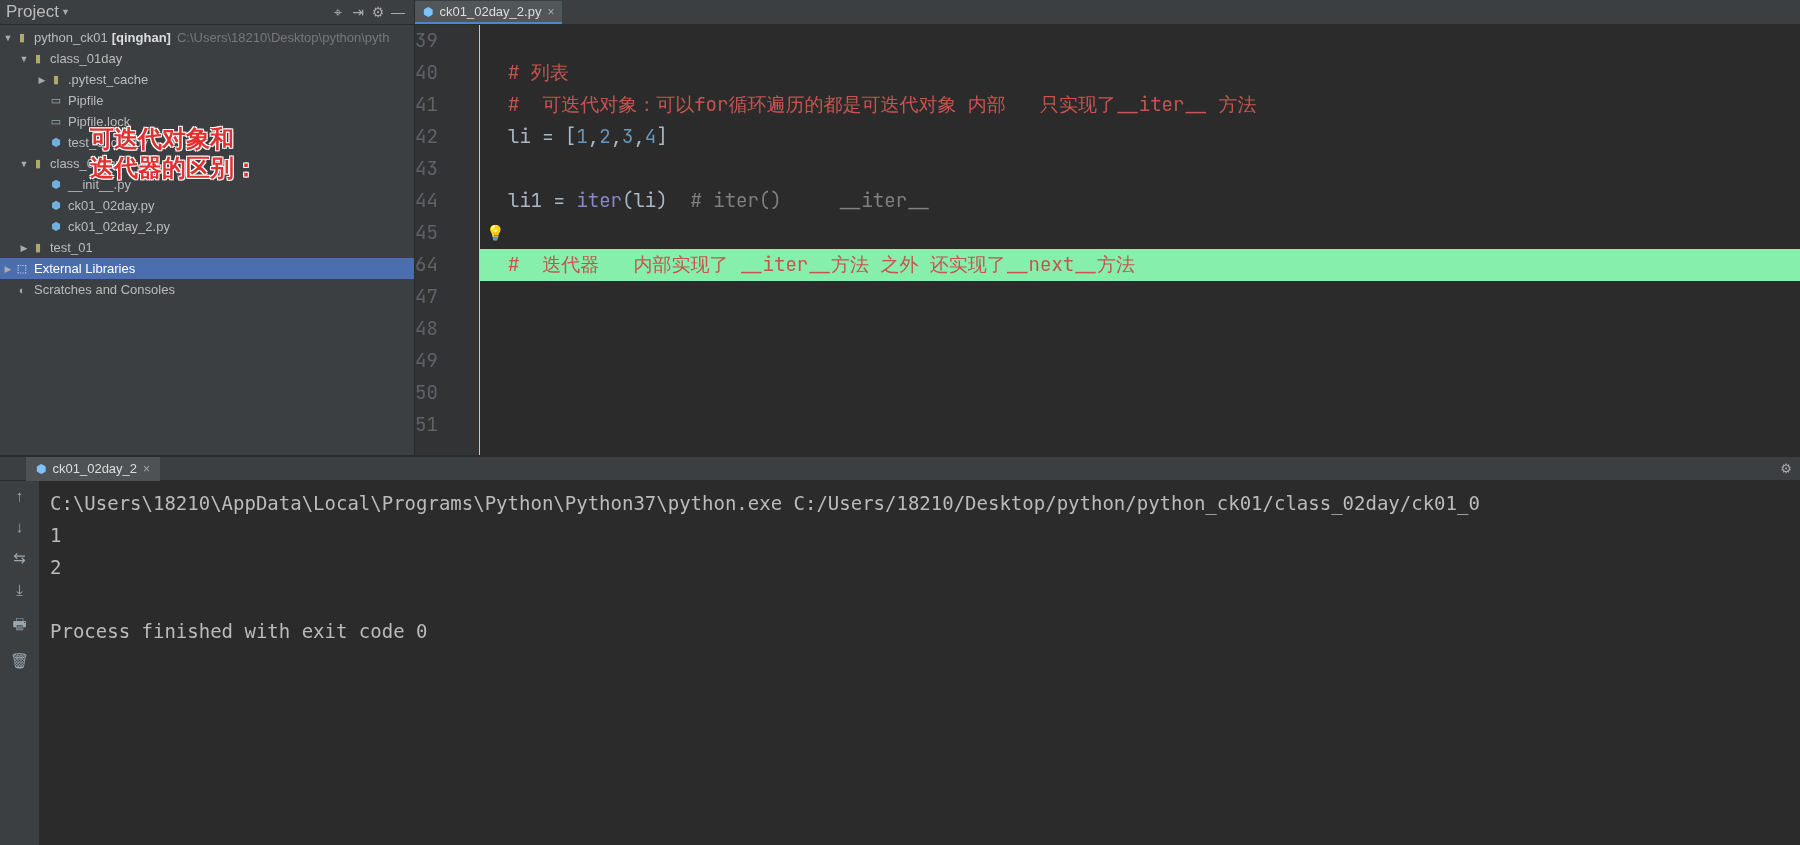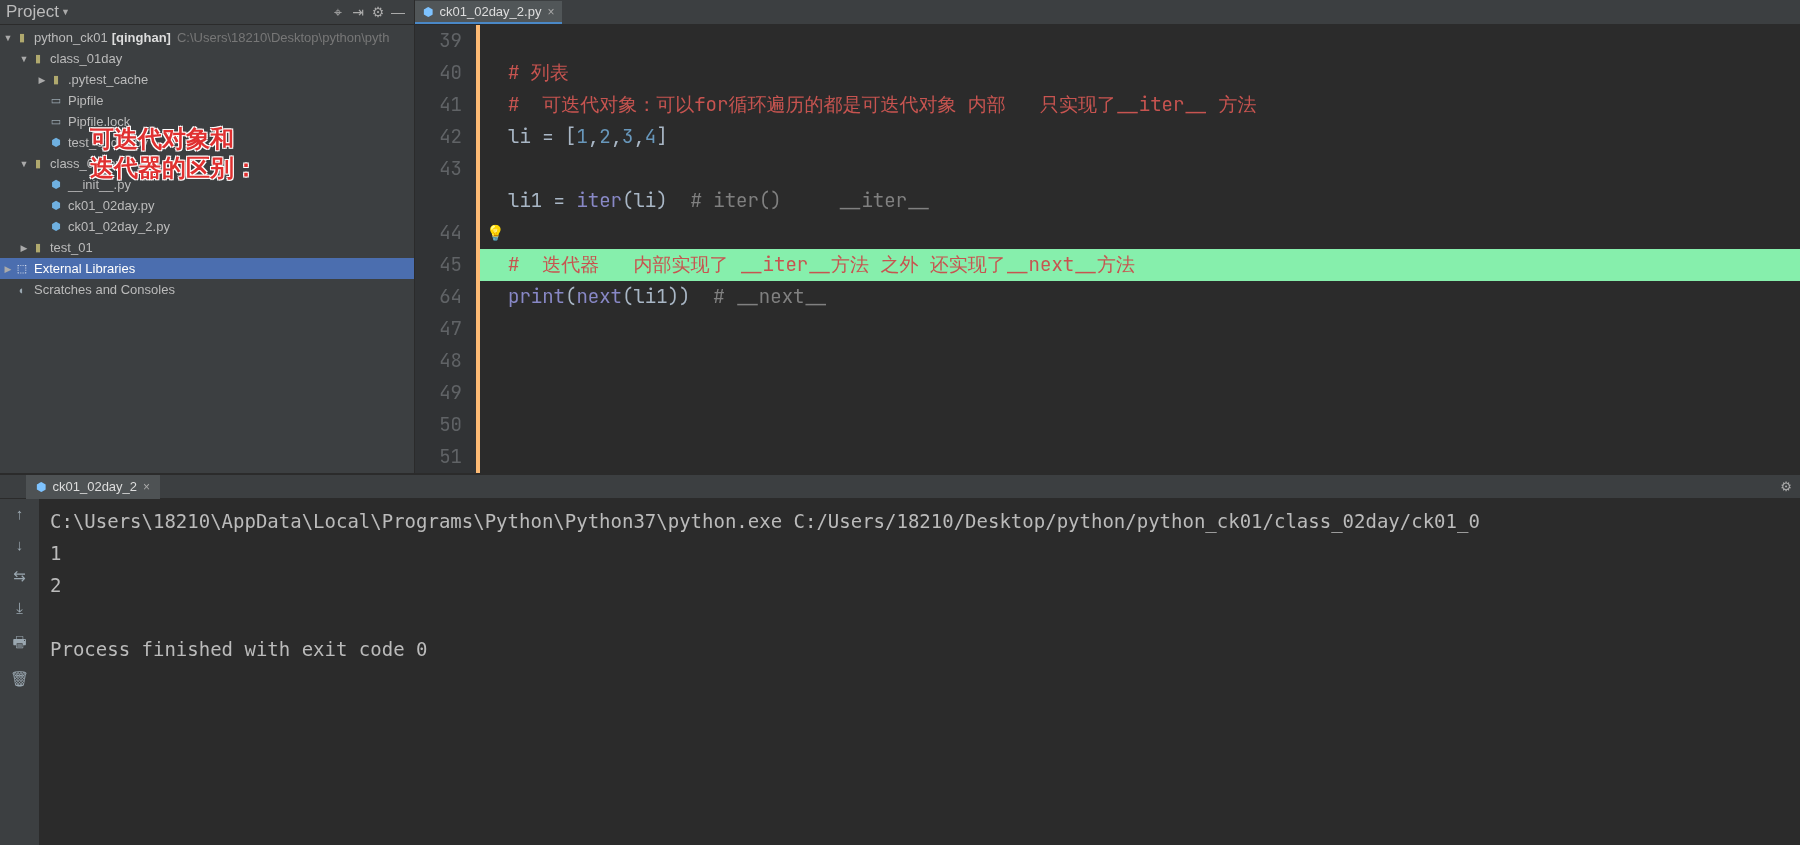--- a/index.html
+++ b/index.html
@@ -34,21 +34,21 @@
     text-shadow:-1px -1px 0 #fff,1px -1px 0 #fff,-1px 1px 0 #fff,1px 1px 0 #fff; pointer-events:none; white-space:nowrap;}
 
   
   .editor-area { flex:1; display:flex; flex-direction:column; background:#2b2b2b; }
   .tabs { height:25px; display:flex; align-items:flex-end; background:#3c3f41; border-bottom:1px solid #2b2b2b; }
   .tab { height:25px; display:flex; align-items:center; padding:0 8px; background:#515658; color:#ddd; font-size:13px;
          border-top:2px solid #3c3f41; border-bottom:2px solid #4a88c7; gap:6px; }
   .tab .py { color:#7ec3ff; font-size:12px; }
   .tab .x  { color:#aaa; font-size:12px; cursor:pointer; }
   .editor { flex:1; display:flex; background:#313335; font-family:"JetBrains Mono",Consolas,monospace; font-size:19px; line-height:32px; }
-  .gutter { width:65px; text-align:right; color:#606366; padding-right:14px; background:#313335; border-right:4px solid #fdba74; }
+  .gutter { width:65px; text-align:left; color:#606366; padding-right:14px; background:#313335; border-right:1px solid #fdba74; }
   .code   { flex:1; background:#2b2b2b; position:relative; }
   .crow   { height:32px; padding-left:28px; white-space:pre; }
   .crow.cur { background:#86efac; }
   .c-comment { color:#808080; }
   .c-comment-cn { color:#c75450; }
   .c-var { color:#a9b7c6; }
   .c-op  { color:#a9b7c6; }
   .c-num { color:#6897bb; }
   .c-builtin { color:#8888c6; }
   .bulb { position:absolute; left:6px; font-size:15px; color:#f0c040; }
@@ -165,39 +165,38 @@
           <span class="x">×</span>
         </div>
       </div>
       <div class="editor">
         <div class="gutter" id="gutter">
             <div style="height: 32px;">39</div>
             <div style="height: 32px;">40</div>
             <div style="height: 32px;">41</div>
             <div style="height: 32px;">42</div>
             <div style="height: 32px;">43</div>
-            <div style="height: 32px; margin-top: 32px;">44</div>
+            <div style="height: 32px;">44</div>
             <div style="height: 32px;">45</div>
             <div style="height: 32px;">64</div>
             <div style="height: 32px;">47</div>
             <div style="height: 32px;">48</div>
             <div style="height: 32px;">49</div>
             <div style="height: 32px;">50</div>
             <div style="height: 32px;">51</div>
           </div>
         <div class="code">
           <div class="crow"><span></span></div>
           <div class="crow"><span class="c-comment-cn"># 列表</span></div>
           <div class="crow"><span class="c-comment-cn">#  可迭代对象：可以for循环遍历的都是可迭代对象 内部   只实现了__iter__ 方法</span></div>
           <div class="crow"><span class="c-var">li </span><span class="c-op">= </span><span class="c-op">[</span><span class="c-num">1</span><span class="c-op">,</span><span class="c-num">2</span><span class="c-op">,</span><span class="c-num">3</span><span class="c-op">,</span><span class="c-num">4</span><span class="c-op">]</span></div>
           <div class="crow"><span></span></div>
           <div class="crow"><span class="c-var">li1 </span><span class="c-op">= </span><span class="c-builtin">iter</span><span class="c-var">(li)</span><span class="c-comment">  # iter()     __iter__</span></div>
           <div class="crow" style="position:relative"><span class="bulb">💡</span><span></span></div>
           <div class="crow cur"><span class="c-comment-cn">#  迭代器   内部实现了 __iter__方法 之外 还实现了__next__方法</span></div>
-          <div class="crow"><span class="c-builtin">print</span><span class="c-var">(</span><span class="c-builtin">next</span><span class="c-var">(li1))</span><span class="c-comment">  # __next__</span></div>
           <div class="crow"><span></span></div>
           <div class="crow"><span></span></div>
           <div class="crow"><span></span></div>
         </div>
       </div>
     </div>
   </div>
 
   <div class="lower">
     <div class="run-tabs">

